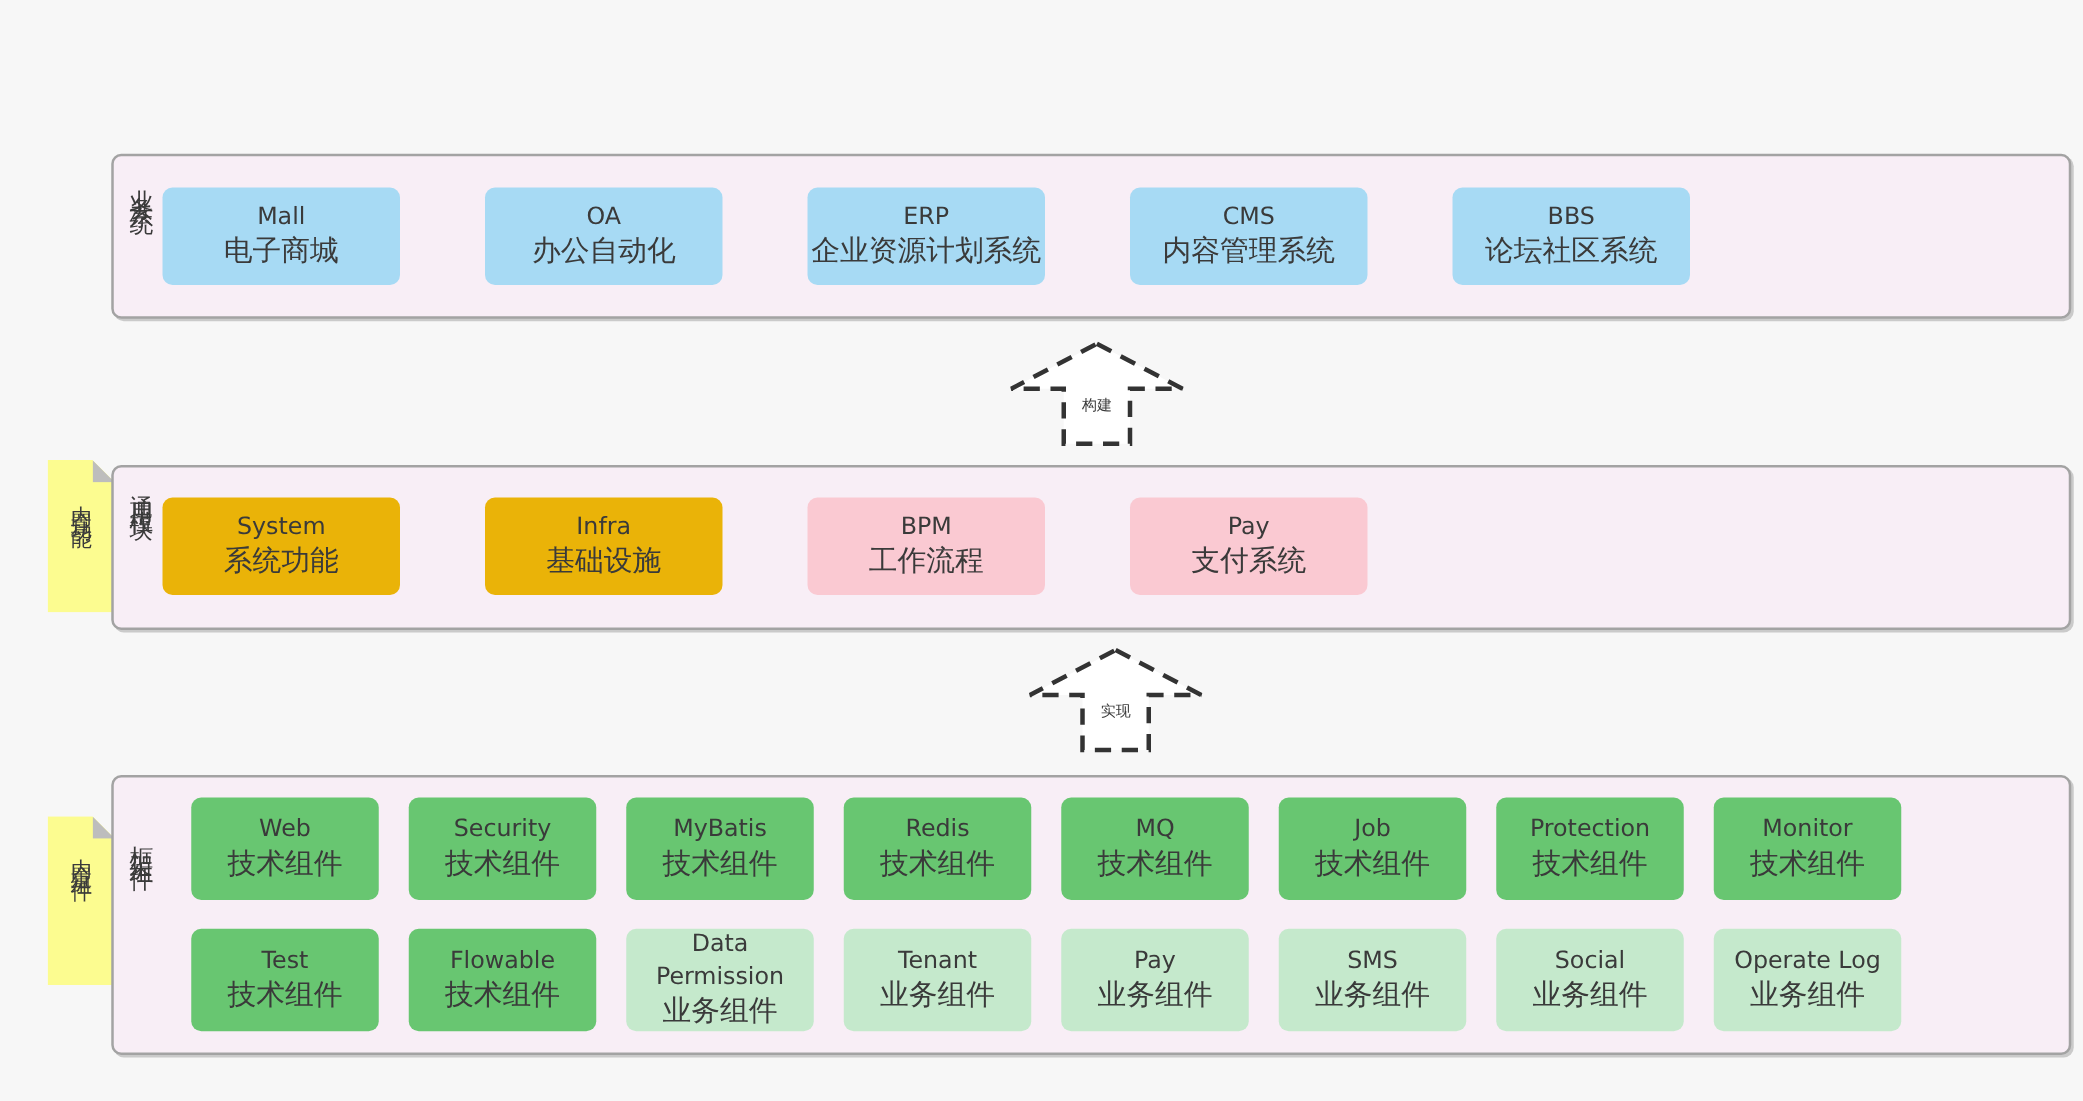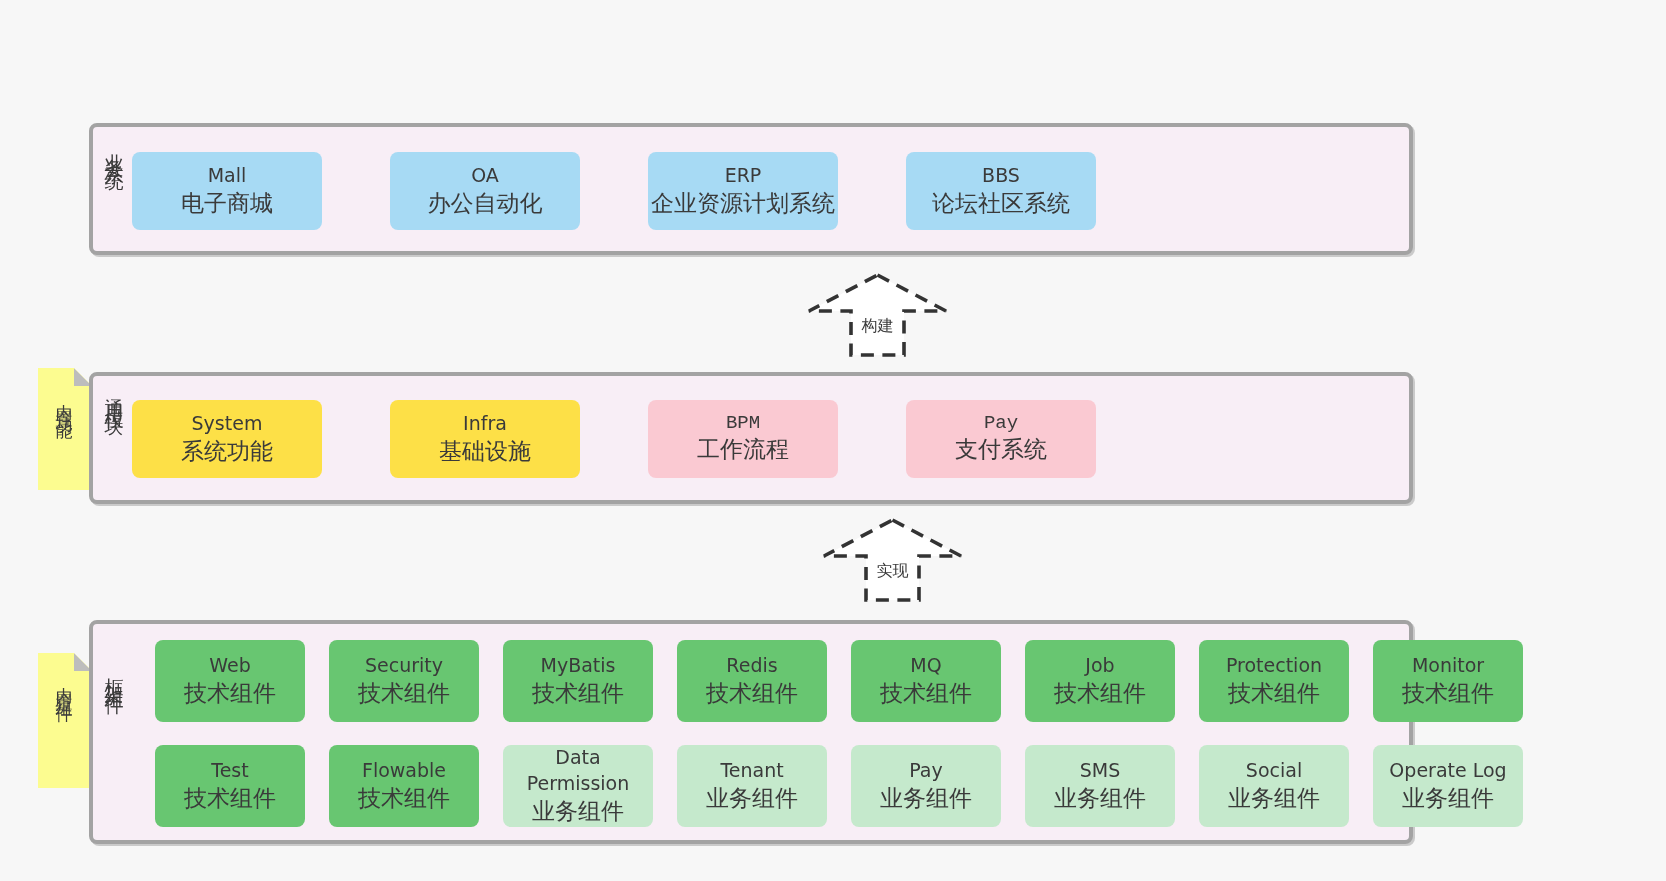--- a/index.html
+++ b/index.html
@@ -12,23 +12,23 @@
     position: relative;
     width: 1666px;
     height: 881px;
     background: #f7f7f7;
     overflow: hidden;
   }
   
   .panel {
     position: absolute;
     left: 89px;
-    width: 1324px;
+    width: 1568px;
     background: #f8eef6;
-    border: 4px solid #a3a3a3;
+    border: 2px solid #a3a3a3;
     border-radius: 8px;
     box-shadow: 2px 2px 0 rgba(0,0,0,0.18);
     z-index: 1;
   }
   #panel-business  { top: 123px; height: 132px; }
   #panel-common    { top: 372px; height: 132px; }
   #panel-framework { top: 620px; height: 224px; }
 
   .panel-label {
     position: absolute;
@@ -62,22 +62,22 @@
     text-align: center;
     line-height: 1.38;
     color: #3a3a3a;
   }
   .row-wide .box   { width: 190px; height: 78px; }
   .row-narrow .box { width: 150px; height: 82px; }
   .box-en { font-size: 19px; }
   .box-zh { font-size: 23px; }
 
   .blue       { background: #a7daf4; }
-  .red        { background: #fde047; }
-  .pink       { background: #fac9d2; font-family: Liberation Mono, monospace; }
+  .red        { background: #eab308; }
+  .pink       { background: #fac9d2; }
   .green      { background: #68c671; }
   .lightgreen { background: #c5e9cc; }
 
   
   .sticky {
     position: absolute;
     left: 38px;
     width: 54px;
     background: #fcfc90;
     clip-path: polygon(0 0, calc(100% - 18px) 0, 100% 18px, 100% 100%, 0 100%);
@@ -113,21 +113,21 @@
     z-index: 0;
   }
   #arrow-build     { left: 805px; top: 271px; }
   #arrow-implement { left: 820px; top: 516px; }
   .arrow svg { display: block; }
   .arrow-label {
     position: absolute;
     left: 50%;
     top: 45px;
     transform: translateX(-50%);
-    font-size: 16px;
+    font-size: 12px;
     color: #3a3a3a;
     background: #ffffff;
     padding: 0 2px;
     white-space: nowrap;
   }
 </style>
 </head>
 <body>
 
 <div class="canvas">
@@ -139,20 +139,24 @@
           <div class="box-en">Mall</div>
           <div class="box-zh">电子商城</div>
         </div>
         <div class="box blue">
           <div class="box-en">OA</div>
           <div class="box-zh">办公自动化</div>
         </div>
         <div class="box blue">
           <div class="box-en">ERP</div>
           <div class="box-zh">企业资源计划系统</div>
+        </div>
+        <div class="box blue">
+          <div class="box-en">CMS</div>
+          <div class="box-zh">内容管理系统</div>
         </div>
         <div class="box blue">
           <div class="box-en">BBS</div>
           <div class="box-zh">论坛社区系统</div>
         </div>
       </div>
   </section>
 
   <div class="arrow" id="arrow-build">
     <svg viewBox="0 0 145 88" width="145" height="88">

